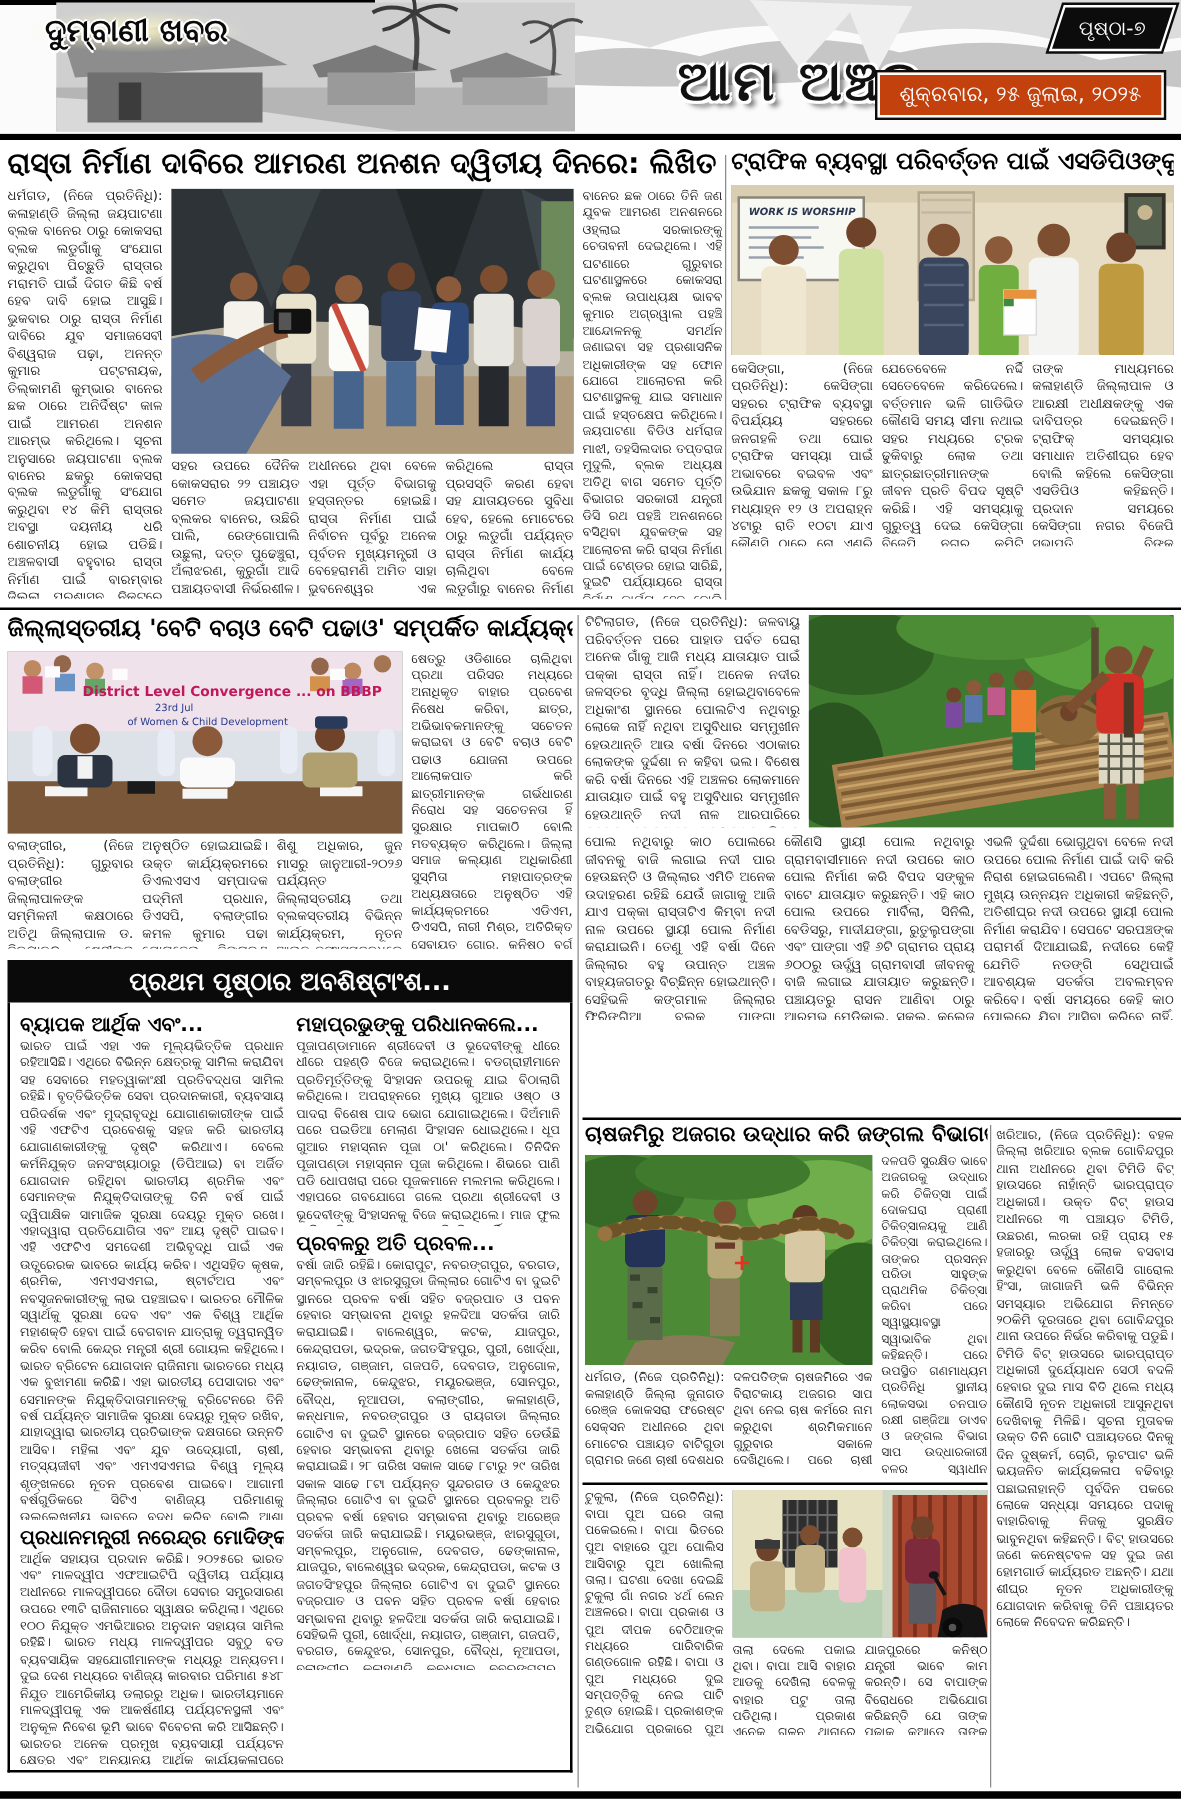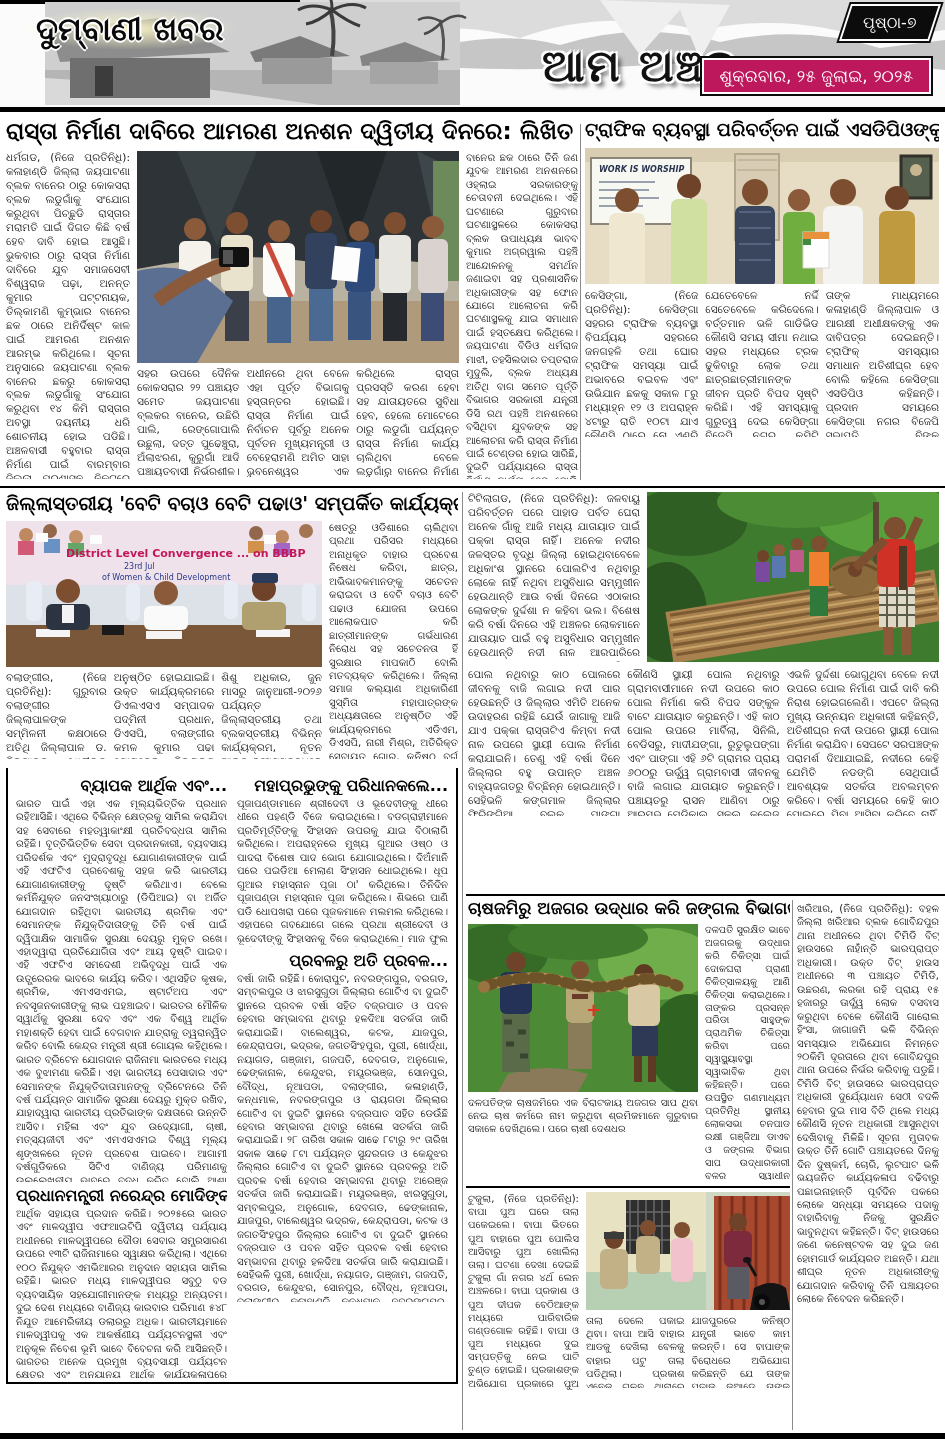--- a/index.html
+++ b/index.html
@@ -1,38 +1,38 @@
 <!DOCTYPE html>
 <html><head>
 <meta charset="utf-8">
 <style>
   html,body{margin:0;padding:0;background:#777;}
   .page{position:relative;width:945px;height:1441px;background:#fff;margin:0 auto;
         font-family:"DejaVu Sans",sans-serif;color:#151515;overflow:hidden;}
   
   .masthead{position:absolute;left:0;top:0;width:945px;height:107px;border-bottom:5px solid #000;overflow:hidden;background:#fdfdfd;}
   .masthead svg{position:absolute;left:0;top:0;}
-  .logo{position:absolute;left:22px;top:8px;font-size:32px;font-weight:bold;color:#0a0a0a;
+  .logo{position:absolute;left:22px;top:8px;font-size:25px;font-weight:bold;color:#0a0a0a;
         text-shadow:-2px 0 0 #fff,2px 0 0 #fff,0 -2px 0 #fff,0 2px 0 #fff;
         background:radial-gradient(closest-side,#f7f3c6,rgba(247,243,198,0));padding:2px 14px;}
   .section-title{position:absolute;left:430px;top:40px;width:420px;text-align:center;
         font-size:44px;font-weight:800;color:#111;letter-spacing:2px;
         text-shadow:-2px -2px 0 #fff,2px -2px 0 #fff,-2px 2px 0 #fff,2px 2px 0 #fff,5px 5px 4px rgba(0,0,0,.55);}
   .page-badge{position:absolute;right:10px;top:4px;background:#0c0c0c;color:#fff;font-size:16px;
         padding:7px 16px;transform:skewX(-18deg);border:2px solid #fff;box-shadow:0 0 0 2px #0c0c0c;}
   .page-badge span{display:inline-block;transform:skewX(18deg);}
-  .date-box{position:absolute;right:14px;top:58px;background:#be185d;color:#fff;font-size:17px;
+  .date-box{position:absolute;right:14px;top:58px;background:#c2410c;color:#fff;font-size:17px;
         padding:6px 16px;border:2px solid #fff;box-shadow:0 0 0 2px #0c0c0c;}
   
   .hl{font-weight:bold;color:#000;white-space:nowrap;overflow:hidden;}
   .col{font-size:10.6px;line-height:1.32;text-align:justify;overflow:hidden;color:#141414;word-break:break-word;}
   .story{position:absolute;}
   .flexrow{display:flex;gap:7px;}
   .subcols{display:flex;gap:7px;}
-  .sub-hl{font-weight:bold;font-size:16px;color:#000;margin:4px 0 2px 0;overflow:hidden;white-space:nowrap;text-align:right;}
+  .sub-hl{font-weight:bold;font-size:16px;color:#000;margin:4px 0 2px 0;overflow:hidden;white-space:nowrap;}
   .blackbar{background:#0d0d0d;color:#fff;text-align:center;font-weight:bold;border:1px solid #000;outline:2px solid #0d0d0d;}
   .vrule{position:absolute;width:1px;background:#8a8a8a;}
   .hrule{position:absolute;height:2px;background:#000;}
   .photo{position:relative;overflow:hidden;background:#9aa39a;}
   .photo svg{display:block;}
   
   .rembox{position:absolute;left:6px;top:768px;width:452px;height:660px;}
   .rem-banner{height:34px;background:#0a0a0a;color:#fff;font-size:20px;font-weight:bold;
        display:flex;align-items:center;justify-content:center;overflow:hidden;}
   .rem-body{border:2px solid #000;border-top:none;height:616px;display:flex;gap:10px;padding:4px 8px;box-sizing:border-box;}
@@ -309,20 +309,21 @@
       </div>
     </div>
     <div class="subcols" style="margin-top:6px;height:148px;">
       <div class="col" style="flex:1;">ପୋଲ ନଥିବାରୁ କାଠ ପୋଲରେ ଜୀବନକୁ ବାଜି ଲଗାଇ ନଦୀ ପାର ହେଉଛନ୍ତି ଓ ଜିଲ୍ଲାର ଏମିତି ଅନେକ ଉଦାହରଣ ରହିଛି ଯେଉଁ ଜାଗାକୁ ଆଜି ଯାଏ ପକ୍କା ରାସ୍ତାଟିଏ କିମ୍ବା ନଦୀ ନାଳ ଉପରେ ସ୍ଥାୟୀ ପୋଲ ନିର୍ମାଣ କରାଯାଇନି। ତେଣୁ ଏହି ବର୍ଷା ଦିନେ ଜିଲ୍ଲାର ବହୁ ଉପାନ୍ତ ଅଞ୍ଚଳ ବାହ୍ୟଜଗତରୁ ବିଚ୍ଛିନ୍ନ ହୋଇଥାନ୍ତି। ସେହିଭଳି କଙ୍ଗମାଳ ଜିଲ୍ଲାର ଫିରିଙ୍ଗିଆ ବ୍ଲକ ପାଙ୍ଗା ଉପରଖଣ୍ଡି ପଞ୍ଚାୟତରେ ୬ଟି ଗ୍ରାମ ବର୍ଷା ଯେବେ ବାହ୍ୟ ଜଗତରୁ ବିଚ୍ଛିନ୍ନ ହୋଇଥାନ୍ତି ଓ ଏହି ସବୁ ଗ୍ରାମକୁ ଯିବା ବାଟରେ ମାଦାପଙ୍ଗା ନଦୀ ସେମାନଙ୍କୁ ବାହ୍ୟ ଜଗତରୁ ବିଚ୍ଛିନ୍ନ କରିଦେଇଛି ଓ ନଦୀ ଉପରେ</div>
       <div class="col" style="flex:1;">କୌଣସି ସ୍ଥାୟୀ ପୋଲ ନଥିବାରୁ ଗ୍ରାମବାସୀମାନେ ନଦୀ ଉପରେ କାଠ ପୋଲ ନିର୍ମାଣ କରି ବିପଦ ସଙ୍କୁଳ ବାଟେ ଯାତାୟାତ କରୁଛନ୍ତି। ଏହି କାଠ ପୋଲ ଉପରେ ମାର୍ବିଲା, ସିନିଲି, ବେଡିସରୁ, ମାଦୀଯଙ୍ଗା, ରୁତୁଲୁପଙ୍ଗା ଏବଂ ପାଙ୍ଗା ଏହି ୬ଟି ଗ୍ରାମର ପ୍ରାୟ ୬୦୦ରୁ ଊର୍ଦ୍ଧ୍ୱ ଗ୍ରାମବାସୀ ଜୀବନକୁ ବାଜି ଲଗାଇ ଯାତାୟାତ କରୁଛନ୍ତି। ପଞ୍ଚାୟତରୁ ରାସନ ଆଣିବା ଠାରୁ ଆରମ୍ଭ ମେଡିକାଲ, ସ୍କୁଲ, କଲେଜ ଏବଂ ଫିରିଙ୍ଗିଆ ବଜାରକୁ ଯିବା ପାଇଁ ଦୈନିକ ଏହି କାଠ ପୋଲରେ ଶହ ଶହ ଲୋକ ଯାତାୟାତ କରୁଛନ୍ତି। ବର୍ଷ ବର୍ଷ ଧରି ଲୋକେ</div>
       <div class="col" style="flex:1;">ଏଭଳି ଦୁର୍ଦ୍ଦଶା ଭୋଗୁଥିବା ବେଳେ ନଦୀ ଉପରେ ପୋଲ ନିର୍ମାଣ ପାଇଁ ଦାବି କରି ନିରାଶ ହୋଇଗଲେଣି। ଏପଟେ ଜିଲ୍ଲା ମୁଖ୍ୟ ଉନ୍ନୟନ ଅଧିକାରୀ କହିଛନ୍ତି, ଅତିଶୀଘ୍ର ନଦୀ ଉପରେ ସ୍ଥାୟୀ ପୋଲ ନିର୍ମାଣ କରାଯିବ। ସେପଟେ ସରପଞ୍ଚଙ୍କ ପରାମର୍ଶ ଦିଆଯାଇଛି, ନଦୀରେ କେହି ଯେମିତି ନଡଙ୍ଗି ସେଥିପାଇଁ ଆବଶ୍ୟକ ସତର୍କତା ଅବଲମ୍ବନ କରିବେ। ବର୍ଷା ସମୟରେ କେହି କାଠ ପୋଲରେ ଯିବା ଆସିବା କରିବେ ନାହିଁ, ବୟସ୍କ ଏବଂ ଛୋଟ ପିଲା କାଠ ପୋଲରେ ନଯିବା ପାଇଁ ଗ୍ରାମବାସୀମାନଙ୍କୁ ଅନୁରୋଧ କରାଯାଇଛି।</div>
     </div>
   </div>
 
   <div class="rembox">
+    <div class="rem-banner">ପ୍ରଥମ ପୃଷ୍ଠାର ଅବଶିଷ୍ଟାଂଶ...</div>
     <div class="rem-body">
       <div class="rem-col">
         <div class="sub-hl">ବ୍ୟାପକ ଆର୍ଥିକ ଏବଂ...</div>
         <div class="col" style="height:385px;font-size:10.2px;">ଭାରତ ପାଇଁ ଏହା ଏକ ମୂଲ୍ୟଭିତ୍ତିକ ପ୍ରଧାନ ରହିଆସିଛି। ଏଥିରେ ବିଭିନ୍ନ କ୍ଷେତ୍ରକୁ ସାମିଲ କରାଯିବା ସହ ସେବାରେ ମହତ୍ୱାକାଂକ୍ଷୀ ପ୍ରତିବଦ୍ଧତା ସାମିଲ ରହିଛି। ବୃତ୍ତିଭିତ୍ତିକ ସେବା ପ୍ରଦାନକାରୀ, ବ୍ୟବସାୟ ପରିଦର୍ଶକ ଏବଂ ମୁଦ୍ରାବୃଦ୍ଧି ଯୋଗାଣକାରୀଙ୍କ ପାଇଁ ଏହି ଏଫଟିଏ ପ୍ରବେଶକୁ ସହଜ କରି ଭାରତୀୟ ଯୋଗାଣକାରୀଙ୍କୁ ଦୃଷ୍ଟି କରିଥାଏ। ବେଲେ କର୍ମନିଯୁକ୍ତ ଜନସଂଖ୍ୟାଠାରୁ (ଡିପିଆଇ) ବା ଅର୍ଜିତ ଯୋଗଦାନ ରହିଥିବା ଭାରତୀୟ ଶ୍ରମିକ ଏବଂ ସେମାନଙ୍କ ନିଯୁକ୍ତିଦାତାଙ୍କୁ ତିନି ବର୍ଷ ପାଇଁ ଦ୍ୱିପାକ୍ଷିକ ସାମାଜିକ ସୁରକ୍ଷା ଦେୟରୁ ମୁକ୍ତ ରଖେ। ଏହାଦ୍ୱାରା ପ୍ରତିଯୋଗିତା ଏବଂ ଆୟ ଦୃଷ୍ଟି ପାଇବ। ଏହି ଏଫଟିଏ ସମଦେଶୀ ଅଭିବୃଦ୍ଧି ପାଇଁ ଏକ ଉତ୍ପ୍ରେରକ ଭାବରେ କାର୍ଯ୍ୟ କରିବ। ଏଥିସହିତ କୃଷକ, ଶ୍ରମିକ, ଏମଏସଏମଇ, ଷ୍ଟାର୍ଟଅପ ଏବଂ ନବସୃଜନକାରୀଙ୍କୁ ଲାଭ ପହଞ୍ଚାଇବ। ଭାରତର ମୌଳିକ ସ୍ୱାର୍ଥକୁ ସୁରକ୍ଷା ଦେବ ଏବଂ ଏକ ବିଶ୍ୱ ଆର୍ଥିକ ମହାଶକ୍ତି ହେବା ପାଇଁ ବେଗବାନ ଯାତ୍ରାକୁ ତ୍ୱରାନ୍ୱିତ କରିବ ବୋଲି କେନ୍ଦ୍ର ମନ୍ତ୍ରୀ ଶ୍ରୀ ଗୋୟଲ କହିଥିଲେ। ଭାରତ ବ୍ରିଟେନ ଯୋଗଦାନ ରାଜିନାମା ଭାରତରେ ମଧ୍ୟ ଏକ ବୁଝାମଣା କରିଛି। ଏହା ଭାରତୀୟ ପେସାଦାର ଏବଂ ସେମାନଙ୍କ ନିଯୁକ୍ତିଦାତାମାନଙ୍କୁ ବ୍ରିଟେନରେ ତିନି ବର୍ଷ ପର୍ଯ୍ୟନ୍ତ ସାମାଜିକ ସୁରକ୍ଷା ଦେୟରୁ ମୁକ୍ତ ରଖିବ, ଯାହାଦ୍ୱାରା ଭାରତୀୟ ପ୍ରତିଭାଙ୍କ ଦକ୍ଷତାରେ ଉନ୍ନତି ଆସିବ। ମହିଳା ଏବଂ ଯୁବ ଉଦ୍ୟୋଗୀ, ଚାଷୀ, ମତ୍ସ୍ୟଜୀବୀ ଏବଂ ଏମଏସଏମଇ ବିଶ୍ୱ ମୂଲ୍ୟ ଶୃଙ୍ଖଳରେ ନୂତନ ପ୍ରବେଶ ପାଇବେ। ଆଗାମୀ ବର୍ଷଗୁଡିକରେ ସିଟିଏ ବାଣିଜ୍ୟ ପରିମାଣକୁ ଉଲ୍ଲେଖନୀୟ ଭାବରେ ବୃଦ୍ଧି କରିବ ବୋଲି ଆଶା କରାଯାଉଛି। ଏହା ନିଯୁକ୍ତି ବୃଦ୍ଧି କରିବ, ରପ୍ତାନିକୁ ଦୃଢ ଏବଂ ଭାରତ ଓ ବ୍ରିଟେନ ମଧ୍ୟରେ ଏକ ଗଭୀର, ଅଧିକ ସ୍ଥିର ଆର୍ଥିକ ସମ୍ପର୍କକୁ ସମର୍ଥନ କରିବ।</div>
         <div class="sub-hl">ପ୍ରଧାନମନ୍ତ୍ରୀ ନରେନ୍ଦ୍ର ମୋଦିଙ୍କ...</div>
         <div class="col" style="height:178px;font-size:10.2px;">ଆର୍ଥିକ ସହାୟତା ପ୍ରଦାନ କରିଛି। ୨୦୨୫ରେ ଭାରତ ଏବଂ ମାଳଦ୍ୱୀପ ଏଫଆଇଟିପି ଦ୍ୱିତୀୟ ପର୍ଯ୍ୟାୟ ଅଧୀନରେ ମାଳଦ୍ୱୀପରେ ଦୌଡା ସେବାର ସମ୍ପ୍ରସାରଣ ଉପରେ ୧୩ଟି ରାଜିନାମାରେ ସ୍ୱାକ୍ଷର କରିଥିଲା। ଏଥିରେ ୧୦୦ ନିଯୁକ୍ତ ଏମଭିଆରର ଅନୁଦାନ ସହାୟତା ସାମିଲ ରହିଛି। ଭାରତ ମଧ୍ୟ ମାଳଦ୍ୱୀପର ସବୁଠୁ ବଡ ବ୍ୟବସାୟିକ ସହଯୋଗୀମାନଙ୍କ ମଧ୍ୟରୁ ଅନ୍ୟତମ। ଦୁଇ ଦେଶ ମଧ୍ୟରେ ବାଣିଜ୍ୟ କାରବାର ପରିମାଣ ୫୪୮ ନିଯୁତ ଆମେରିକୀୟ ଡଲାରରୁ ଅଧିକ। ଭାରତୀୟମାନେ ମାଳଦ୍ୱୀପକୁ ଏକ ଆକର୍ଷଣୀୟ ପର୍ଯ୍ୟଟନସ୍ଥଳୀ ଏବଂ ଅନୁକୂଳ ନିବେଶ ଭୂମି ଭାବେ ବିବେଚନା କରି ଆସିଛନ୍ତି। ଭାରତର ଅନେକ ପ୍ରମୁଖ ବ୍ୟବସାୟୀ ପର୍ଯ୍ୟଟନ କ୍ଷେତ୍ର ଏବଂ ଅନ୍ୟାନ୍ୟ ଆର୍ଥିକ କାର୍ଯ୍ୟକଳାପରେ ନିବେଶ କରିଛନ୍ତି। ଦୁଇ ଦେଶର ସେନାବାହିନୀ ମଧ୍ୟରେ ନିୟମିତ ଅଭ୍ୟାସ, ସାମରିକ ଶକ୍ତି ଦୃଢୀକରଣ, ଉପକରଣ, ବିମାନ ଯୋଗାଡ ସମୟ ଏବଂ ଜାହାଜର ଯୋଗାଣ ଓ ରକ୍ଷଣାବେକ୍ଷଣ ସହିତ ସୋମାଳିୟ ସାମରିକ ବାହିନୀର ତାଲିମ କ୍ଷେତ୍ରରେ ଏକ ଦୃଢ ପ୍ରତିରକ୍ଷା ଓ ସୁରକ୍ଷା ସହଯୋଗ ରହିଆସିଛି। ଆଗାମୀ ସମୟରେ, ପ୍ରଧାନମନ୍ତ୍ରୀ ମୋଦି ମାଳଦ୍ୱୀପର ନେତୃବର୍ଗଙ୍କୁ ଭେଟି ଦ୍ୱିପାକ୍ଷିକ ପ୍ରସଙ୍ଗ ଉପରେ ଆଲୋଚନା କରିବେ। ଦୁଇ ନେତା 'ଦ୍ୟାପକ ଆର୍ଥିକ ଏବଂ ସୁରକ୍ଷା ସହଯୋଗ ସହଭାଗିତା'ର ମିଳିତ ଢାଞ୍ଚାରେ ହୋଇଥିବା ପ୍ରଗତି ବିଷୟରେ ମଧ୍ୟ ସମୀକ୍ଷା କରିବେ। ଏହି ଅବସରରେ ଦ୍ୱିପାକ୍ଷିକ ସହଯୋଗ କ୍ଷେତ୍ରରେ ବୁଝାମଣାପତ୍ର/ଚୁକ୍ତି ସ୍ୱାକ୍ଷର ଏବଂ ଭାରତ ଦ୍ୱାରା କାର୍ଯ୍ୟକାରୀ ହେଉଥିବା ବିଭିନ୍ନ ବିକାଶ ସହଯୋଗ ପ୍ରକଳ୍ପ ଓ ପଦକ୍ଷେପର ଉଦ୍ଘାଟନ/ଲୋକାର୍ପଣ ମଧ୍ୟ ହେବ।</div>
       </div>
       <div class="rem-col">
         <div class="sub-hl">ମହାପ୍ରଭୁଙ୍କୁ ପରିଧାନକଲେ...</div>
         <div class="col" style="height:150px;font-size:10.2px;">ପୂଜାପଣ୍ଡାମାନେ ଶ୍ରୀଦେବୀ ଓ ଭୂଦେବୀଙ୍କୁ ଧୀରେ ଧୀରେ ପହଣ୍ଡି ବିଜେ କରାଇଥିଲେ। ବଡଗ୍ରାହୀମାନେ ପ୍ରତିମୂର୍ତ୍ତିଙ୍କୁ ସିଂହାସନ ଉପରକୁ ଯାଇ ବିଠାଲାଗି କରିଥିଲେ। ଅପରାହ୍ନରେ ମୁଖ୍ୟ ଗୁଆର ଓଷ୍ଠ ଓ ପାଦରା ବିଶେଷ ପାଦ ଭୋଗ ଯୋଗାଇଥିଲେ। ଦିଅଁମାନି ପରେ ପଇଡିଆ ମେଲାଣ ସିଂହାସନ ଧୋଇଥିଲେ। ଧୂପ ଗୁଆର ମହାସ୍ନାନ ପୂଜା ଠା' କରିଥିଲେ। ତିନିଦିନ ପୂଜାପଣ୍ଡା ମହାସ୍ନାନ ପୂଜା କରିଥିଲେ। ଶିଭରେ ପାଣି ପଡି ଧୋପଖରା ପରେ ପୂଜକମାନେ ମଲମଲ କରିଥିଲେ। ଏହାପରେ ଗବଯୋଗେ ଗଲେ ପ୍ରଥା ଶ୍ରୀଦେବୀ ଓ ଭୂଦେବୀଙ୍କୁ ସିଂହାସନକୁ ବିଜେ କରାଇଥିଲେ। ମାଜ ଫୁଲ ଆଦି ଲାଗି ପରେ ଓ ବେଶ ବଡି ଝିଅ ଘୁର୍ତି ଅଳଙ୍କାର ଲାଗି କରାଯାଇ ମଧ୍ୟାହ୍ନ ଧୂପ ହୋଇଥିଲା। ପରେ ମହାପ୍ରଭୁଙ୍କ ଅନ୍ୟ ପାରମ୍ପରିକ ନୀତି ସମ୍ପନ୍ନ ହୋଇଥିଲା। ଉଲ୍ଲେଖଯୋଗ୍ୟ ଏହି ଉତ୍ସବରେ ସ୍ୱର୍ଣ୍ଣ ଅଳଙ୍କାର ସ୍ୱାଦପୂର୍ଣ୍ଣିମା ଦିନ ଭକ୍ତିରେ ଶ୍ରଦ୍ଧାଳୁମାନଙ୍କ ଶ୍ରୀଦର୍ଶନ ଲାଗି ଭୋଗ କରାଯାଇଥାଏ।</div>
@@ -364,20 +365,21 @@
             <rect x="166" y="132" width="8" height="26" fill="#5f3a22"></rect>
               <rect x="180" y="132" width="8" height="26" fill="#5f3a22"></rect>
 
             <path d="M18,62 Q60,48 96,58 Q130,68 160,58 Q186,50 210,62" stroke="#b08a50" stroke-width="11" fill="none" stroke-linecap="round"></path>
             <path d="M18,62 Q60,48 96,58 Q130,68 160,58 Q186,50 210,62" stroke="#6e5228" stroke-width="11" fill="none" stroke-dasharray="7 9" stroke-linecap="round"></path>
             <circle cx="16" cy="63" r="6" fill="#9a7440"></circle>
             <text x="118" y="92" font-size="18" font-weight="bold" fill="#e23222">+</text>
           </svg>
         </div>
         <div class="subcols" style="margin-top:4px;height:80px;">
+          <div class="col" style="flex:1;font-size:10px;">ଧର୍ମଗଡ, (ନିଜେ ପ୍ରତିନିଧି): କଳାହାଣ୍ଡି ଜିଲ୍ଲା ଜୁନାଗଡ ରେଞ୍ଜ କୋକସରା ଫରେଷ୍ଟ ସେକ୍ସନ ଅଧୀନରେ ଥିବା ମୋଟେର ପଞ୍ଚାୟତ ବାଟିଗୁଡା ଗ୍ରାମର ଜଣେ ଚାଷୀ ଦେଶଧର</div>
           <div class="col" style="flex:1;font-size:10px;">ଦଳପତିଙ୍କ ଚାଷଜମିରେ ଏକ ବିରାଟକାୟ ଅଜଗର ସାପ ଥିବା ନେଇ ଚାଷ କର୍ମରେ ନାମ କରୁଥିବା ଶ୍ରମିକମାନେ ଗୁରୁବାର ସକାଳେ ଦେଖିଥିଲେ। ପରେ ଚାଷୀ ଦେଶଧର</div>
         </div>
       </div>
       <div class="col" style="width:86px;height:256px;font-size:9.8px;">ଦଳପତି ସୁରକ୍ଷିତ ଭାବେ ଅଜଗରକୁ ଉଦ୍ଧାର କରି ଚିକିତ୍ସା ପାଇଁ ଦୋକଘରା ପ୍ରାଣୀ ଚିକିତ୍ସାଳୟକୁ ଆଣି ଚିକିତ୍ସା କରାଇଥିଲେ। ତାଙ୍କର ପ୍ରସନ୍ନ ପରିଡା ସାହୁଙ୍କ ପ୍ରାଥମିକ ଚିକିତ୍ସା କରିବା ପରେ ସ୍ୱାସ୍ଥ୍ୟାବସ୍ଥା ସ୍ୱାଭାବିକ ଥିବା କହିଛନ୍ତି। ପରେ ଉପସ୍ଥିତ ଗଣମାଧ୍ୟମ ପ୍ରତିନିଧି ସ୍ଥାନୀୟ ଲୋକସଭା ଚନପାଡ ରକ୍ଷୀ ଗଞ୍ଜିଆ ଡାଏବ ଓ ଜଙ୍ଗଲ ବିଭାଗ ସାପ ଉଦ୍ଧାରକାରୀ ବଳର ସ୍ୱାଧୀନ ଦଣ୍ଡସେନାଙ୍କୁ ଖବର ଦେଇଥିଲେ। ଗଡର ମିଲିଟା କ୍ଷଣି ଜଙ୍ଗଲ ବିଭାଗ ପରେଶ ପାଇଁ ସିମାନ୍ତ ଜଟୟା ଟିମ୍ ଓ ସ୍ୱାଧୀନ ଦଣ୍ଡସେନା ପହଞ୍ଚି ଭାବେ ଅଜଗର ସାପକୁ ଉଦ୍ଧାର କରି ତାର ପ୍ରାକୃତିକ ବାସସ୍ଥାନ ସାହାଜଖୋଲ ଜଙ୍ଗଲ ମଧ୍ୟରେ ଛାଡି ଦେଇଥିବା ସୂଚନା ଦେଇଛନ୍ତି।</div>
     </div>
   </div>
 
   <div class="vrule" style="left:792px;top:900px;height:530px;"></div>
 
   <div class="story" style="left:797px;top:898px;width:142px;height:532px;">

